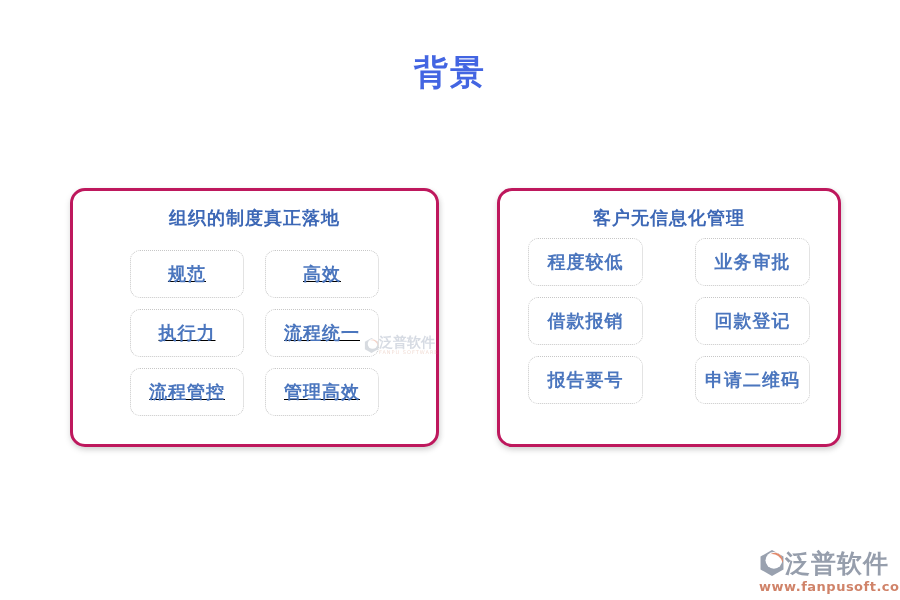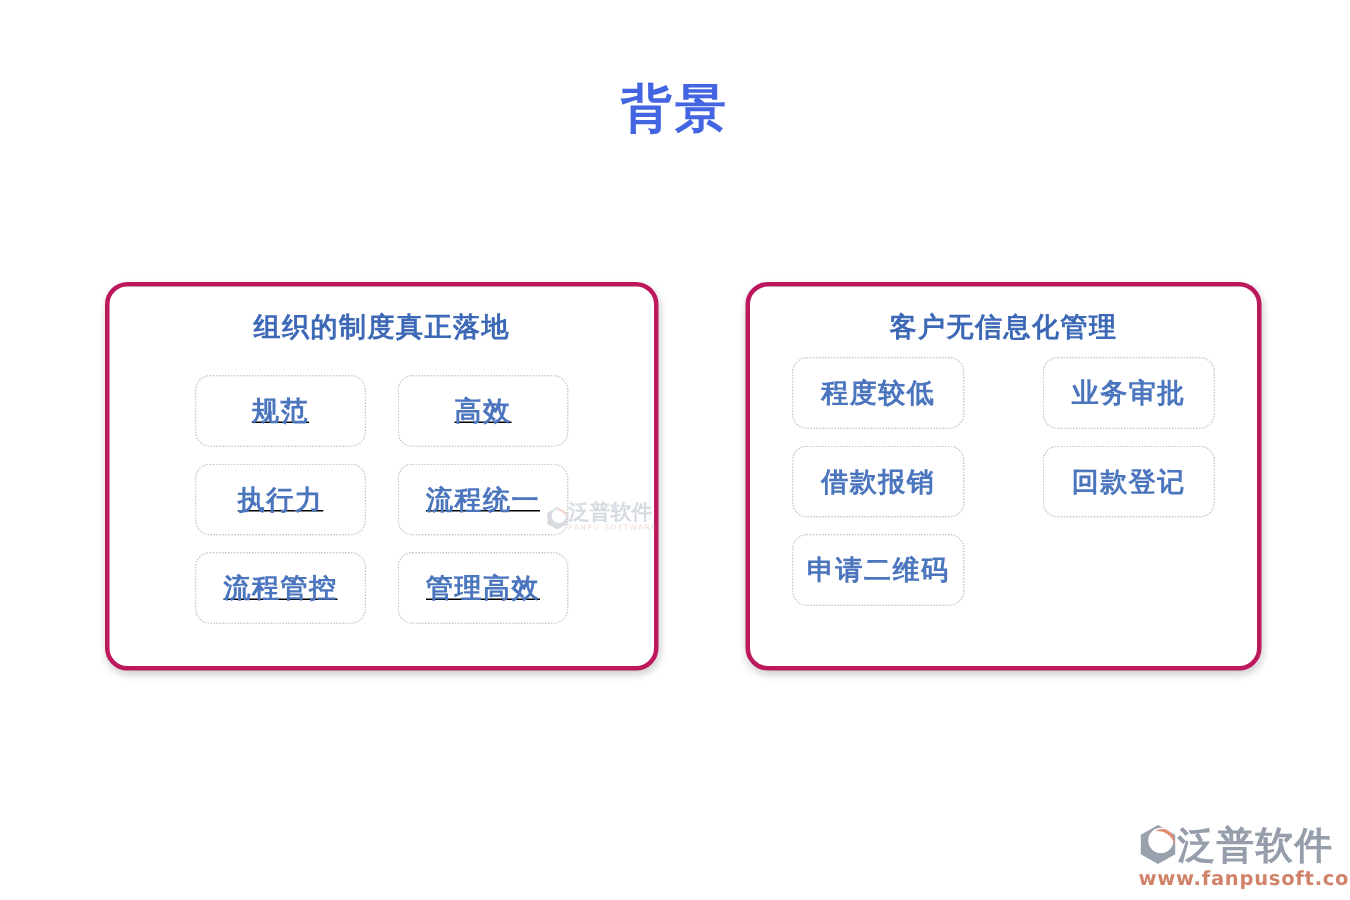--- a/index.html
+++ b/index.html
@@ -147,20 +147,21 @@
     </div>
   </section>
 
   <section class="card card-right">
     <div class="card-title">客户无信息化管理</div>
     <div class="btn-grid grid-right">
       <div class="pill">程度较低</div>
       <div class="pill">业务审批</div>
       <div class="pill">借款报销</div>
       <div class="pill">回款登记</div>
+      <div class="pill">报告要号</div>
       <div class="pill">申请二维码</div>
     </div>
   </section>
 
   <div class="watermark">
     <svg class="watermark-icon" viewBox="0 0 34 38" aria-hidden="true">
       <polygon points="17,2 32,10.5 32,27.5 17,36 2,27.5 2,10.5" fill="#99a1af"></polygon>
       <circle cx="19.5" cy="15.5" r="11" fill="#ffffff"></circle>
       <path d="M21.5 5.5 a11 11 0 0 1 9.5 13.5 a14.5 14.5 0 0 0 -16.5 -11.5 a11 11 0 0 1 7 -2 z" fill="#e18a6c"></path>
     </svg>

